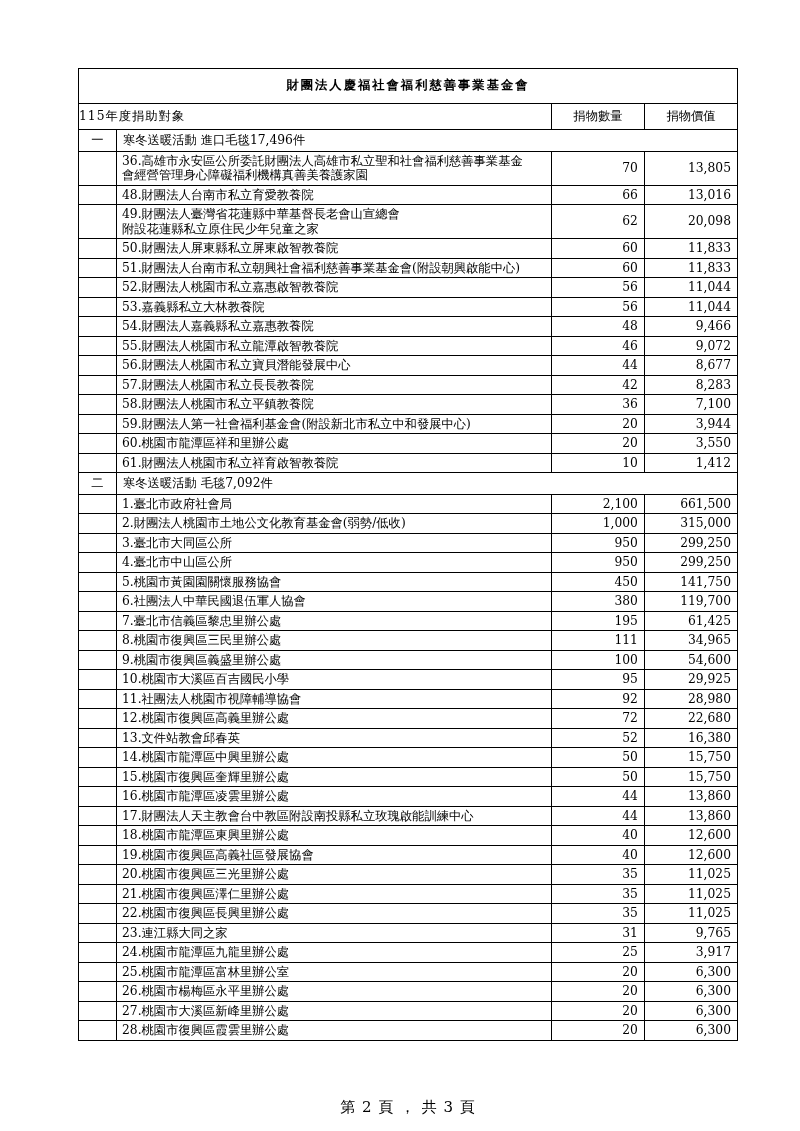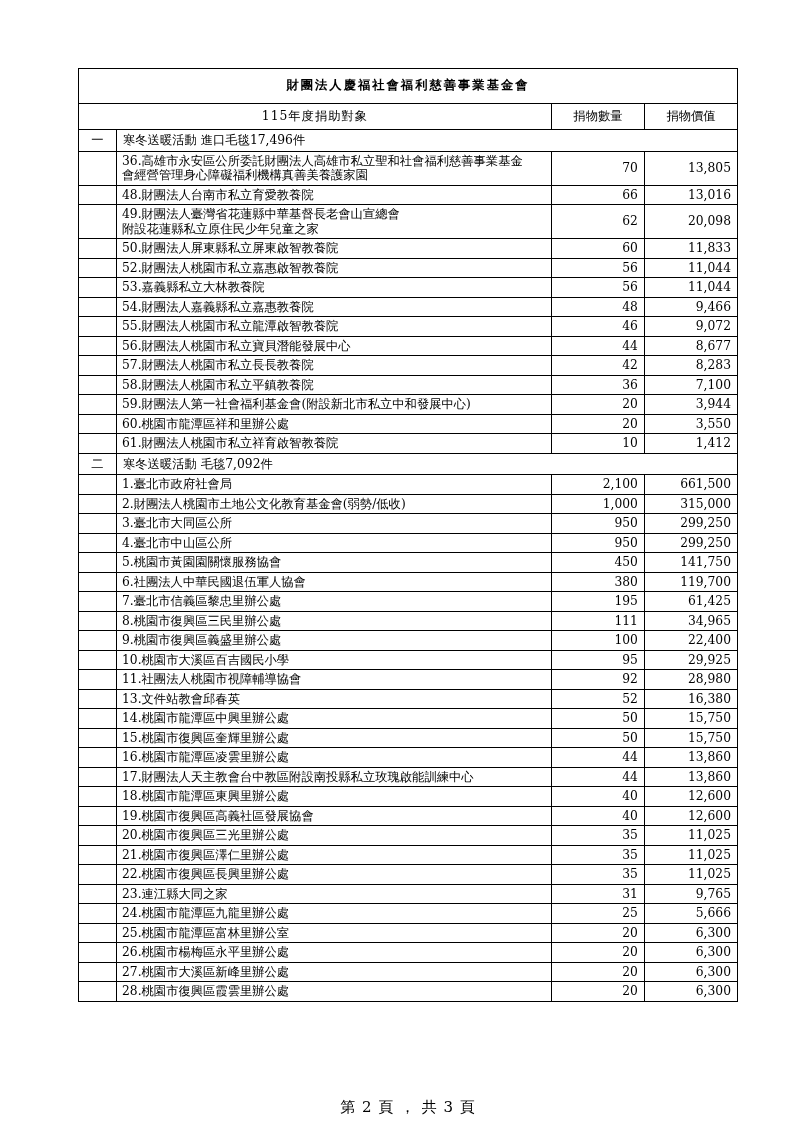--- a/index.html
+++ b/index.html
@@ -42,21 +42,21 @@
   }
   .title-cell {
     text-align: center;
     font-size: 18px;
     font-weight: bold;
     letter-spacing: 2px;
     padding: 9px 0 10px 0 !important;
     font-family: "DejaVu Serif", "Liberation Serif", serif;
   }
   .subtitle-cell {
-    text-align: center;
+    text-align: left;
     font-size: 16px;
     letter-spacing: 1px;
     padding: 5px 0 6px 0 !important;
   }
   .colhead {
     text-align: center;
     font-size: 12.5px;
     padding: 5px 0 6px 0 !important;
   }
   .sec-num {
@@ -141,20 +141,26 @@
             <td class="num">20,098</td>
           </tr>
           <tr>
             <td class="sec-num"></td>
             <td class="item-name"><span>50.財團法人屏東縣私立屏東啟智教養院</span></td>
             <td class="num">60</td>
             <td class="num">11,833</td>
           </tr>
           <tr>
             <td class="sec-num"></td>
+            <td class="item-name"><span>51.財團法人台南市私立朝興社會福利慈善事業基金會(附設朝興啟能中心)</span></td>
+            <td class="num">60</td>
+            <td class="num">11,833</td>
+          </tr>
+          <tr>
+            <td class="sec-num"></td>
             <td class="item-name"><span>52.財團法人桃園市私立嘉惠啟智教養院</span></td>
             <td class="num">56</td>
             <td class="num">11,044</td>
           </tr>
           <tr>
             <td class="sec-num"></td>
             <td class="item-name"><span>53.嘉義縣私立大林教養院</span></td>
             <td class="num">56</td>
             <td class="num">11,044</td>
           </tr>
@@ -255,36 +261,42 @@
           <tr>
             <td class="sec-num"></td>
             <td class="item-name"><span>8.桃園市復興區三民里辦公處</span></td>
             <td class="num">111</td>
             <td class="num">34,965</td>
           </tr>
           <tr>
             <td class="sec-num"></td>
             <td class="item-name"><span>9.桃園市復興區義盛里辦公處</span></td>
             <td class="num">100</td>
-            <td class="num">22,400</td>
+            <td class="num">54,600</td>
           </tr>
           <tr>
             <td class="sec-num"></td>
             <td class="item-name"><span>10.桃園市大溪區百吉國民小學</span></td>
             <td class="num">95</td>
             <td class="num">29,925</td>
           </tr>
           <tr>
             <td class="sec-num"></td>
             <td class="item-name"><span>11.社團法人桃園市視障輔導協會</span></td>
             <td class="num">92</td>
             <td class="num">28,980</td>
           </tr>
           <tr>
             <td class="sec-num"></td>
+            <td class="item-name"><span>12.桃園市復興區高義里辦公處</span></td>
+            <td class="num">72</td>
+            <td class="num">22,680</td>
+          </tr>
+          <tr>
+            <td class="sec-num"></td>
             <td class="item-name"><span>13.文件站教會邱春英</span></td>
             <td class="num">52</td>
             <td class="num">16,380</td>
           </tr>
           <tr>
             <td class="sec-num"></td>
             <td class="item-name"><span>14.桃園市龍潭區中興里辦公處</span></td>
             <td class="num">50</td>
             <td class="num">15,750</td>
           </tr>
@@ -339,21 +351,21 @@
           <tr>
             <td class="sec-num"></td>
             <td class="item-name"><span>23.連江縣大同之家</span></td>
             <td class="num">31</td>
             <td class="num">9,765</td>
           </tr>
           <tr>
             <td class="sec-num"></td>
             <td class="item-name"><span>24.桃園市龍潭區九龍里辦公處</span></td>
             <td class="num">25</td>
-            <td class="num">5,666</td>
+            <td class="num">3,917</td>
           </tr>
           <tr>
             <td class="sec-num"></td>
             <td class="item-name"><span>25.桃園市龍潭區富林里辦公室</span></td>
             <td class="num">20</td>
             <td class="num">6,300</td>
           </tr>
           <tr>
             <td class="sec-num"></td>
             <td class="item-name"><span>26.桃園市楊梅區永平里辦公處</span></td>

